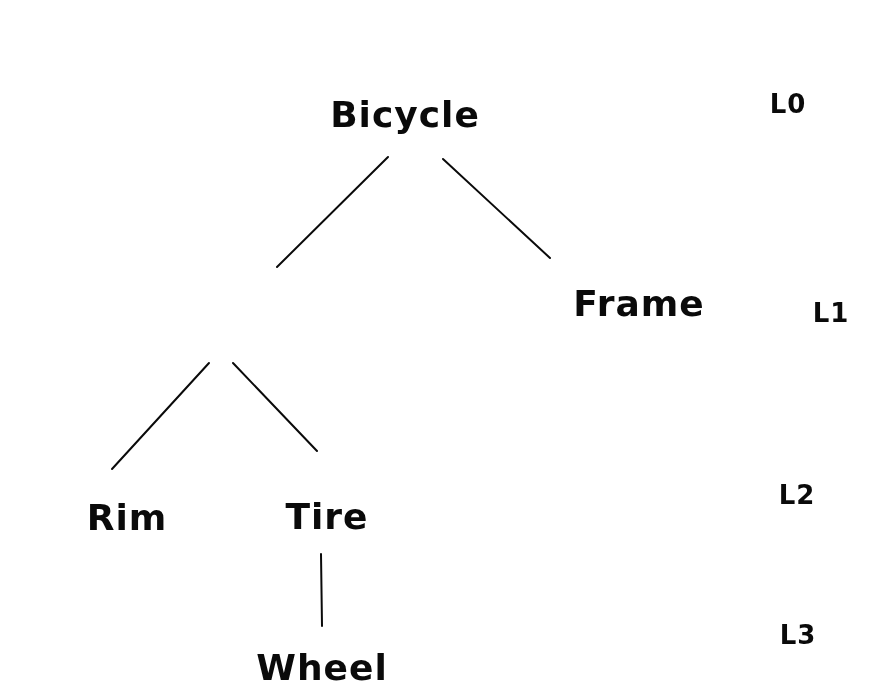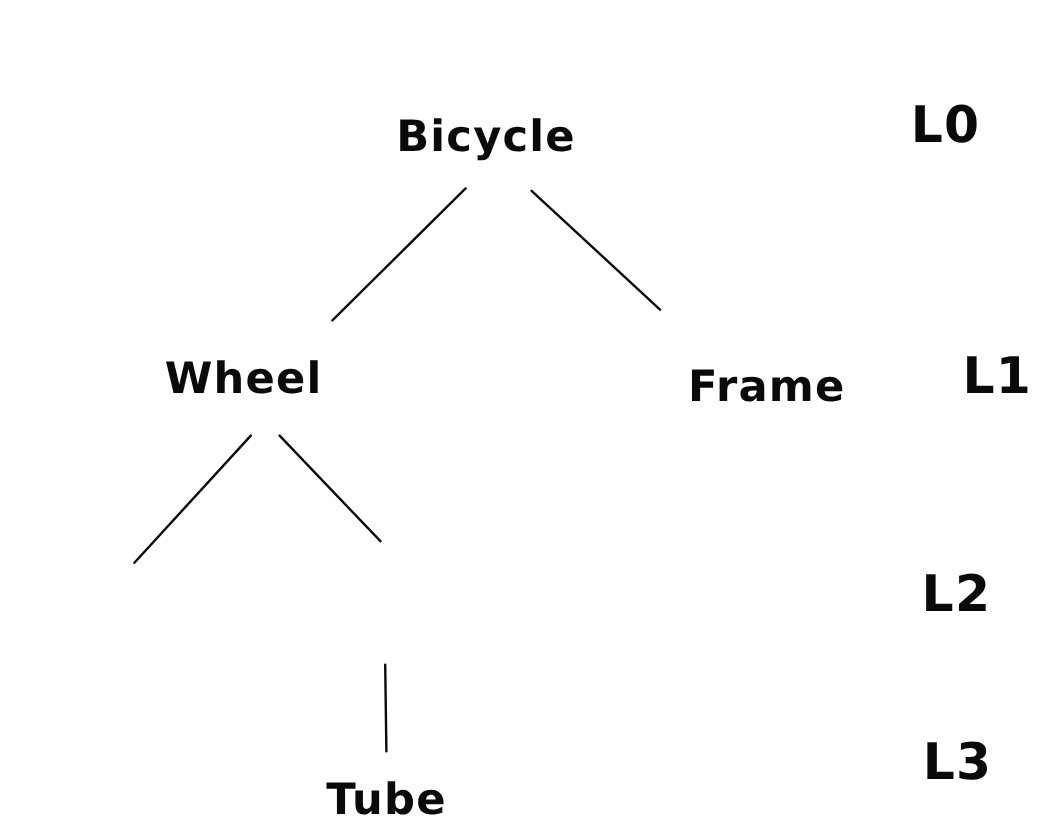--- a/index.html
+++ b/index.html
@@ -33,21 +33,21 @@
     transform: translate(-50%, -50%);
     font-size: 36px;
     font-weight: 600;
     color: #0a0a0a;
     white-space: nowrap;
     letter-spacing: 1px;
   }
   .level-label {
     position: absolute;
     transform: translate(-50%, -50%);
-    font-size: 42px;
+    font-size: 26px;
     font-weight: 600;
     color: #0a0a0a;
     white-space: nowrap;
     letter-spacing: 1px;
   }
 </style>
 </head>
 <body>
 
 <div class="canvas">
@@ -55,27 +55,28 @@
   <svg class="edges-layer" viewBox="0 0 870 690" xmlns="http://www.w3.org/2000/svg">
     <line x1="388" y1="126" x2="277" y2="236"></line>
     <line x1="443" y1="128" x2="550" y2="227"></line>
     <line x1="209" y1="332" x2="112" y2="438"></line>
     <line x1="233" y1="332" x2="317" y2="420"></line>
     <line x1="321" y1="523" x2="322" y2="595"></line>
   </svg>
 
   <div class="node-label" style="left:405px; top:83px;">Bicycle</div>
 
-  <div class="node-label" style="left:203px; top:285px;">Wheel</div>
 
-  <div class="node-label" style="left:639px; top:292px;">Frame</div>
+  <div class="node-label" style="left:639px; top:272px;">Frame</div>
 
+  <div class="node-label" style="left:127px; top:486px;">Rim</div>
 
+  <div class="node-label" style="left:327px; top:485px;">Tire</div>
 
-  <div class="node-label" style="left:322px; top:636px;">Tube</div>
+  <div class="node-label" style="left:322px; top:636px;">Wheel</div>
 
   <div class="level-label" style="left:788px; top:73px;">L0</div>
 
   <div class="level-label" style="left:831px; top:282px;">L1</div>
 
   <div class="level-label" style="left:797px; top:464px;">L2</div>
 
   <div class="level-label" style="left:798px; top:604px;">L3</div>
 
 </div>

